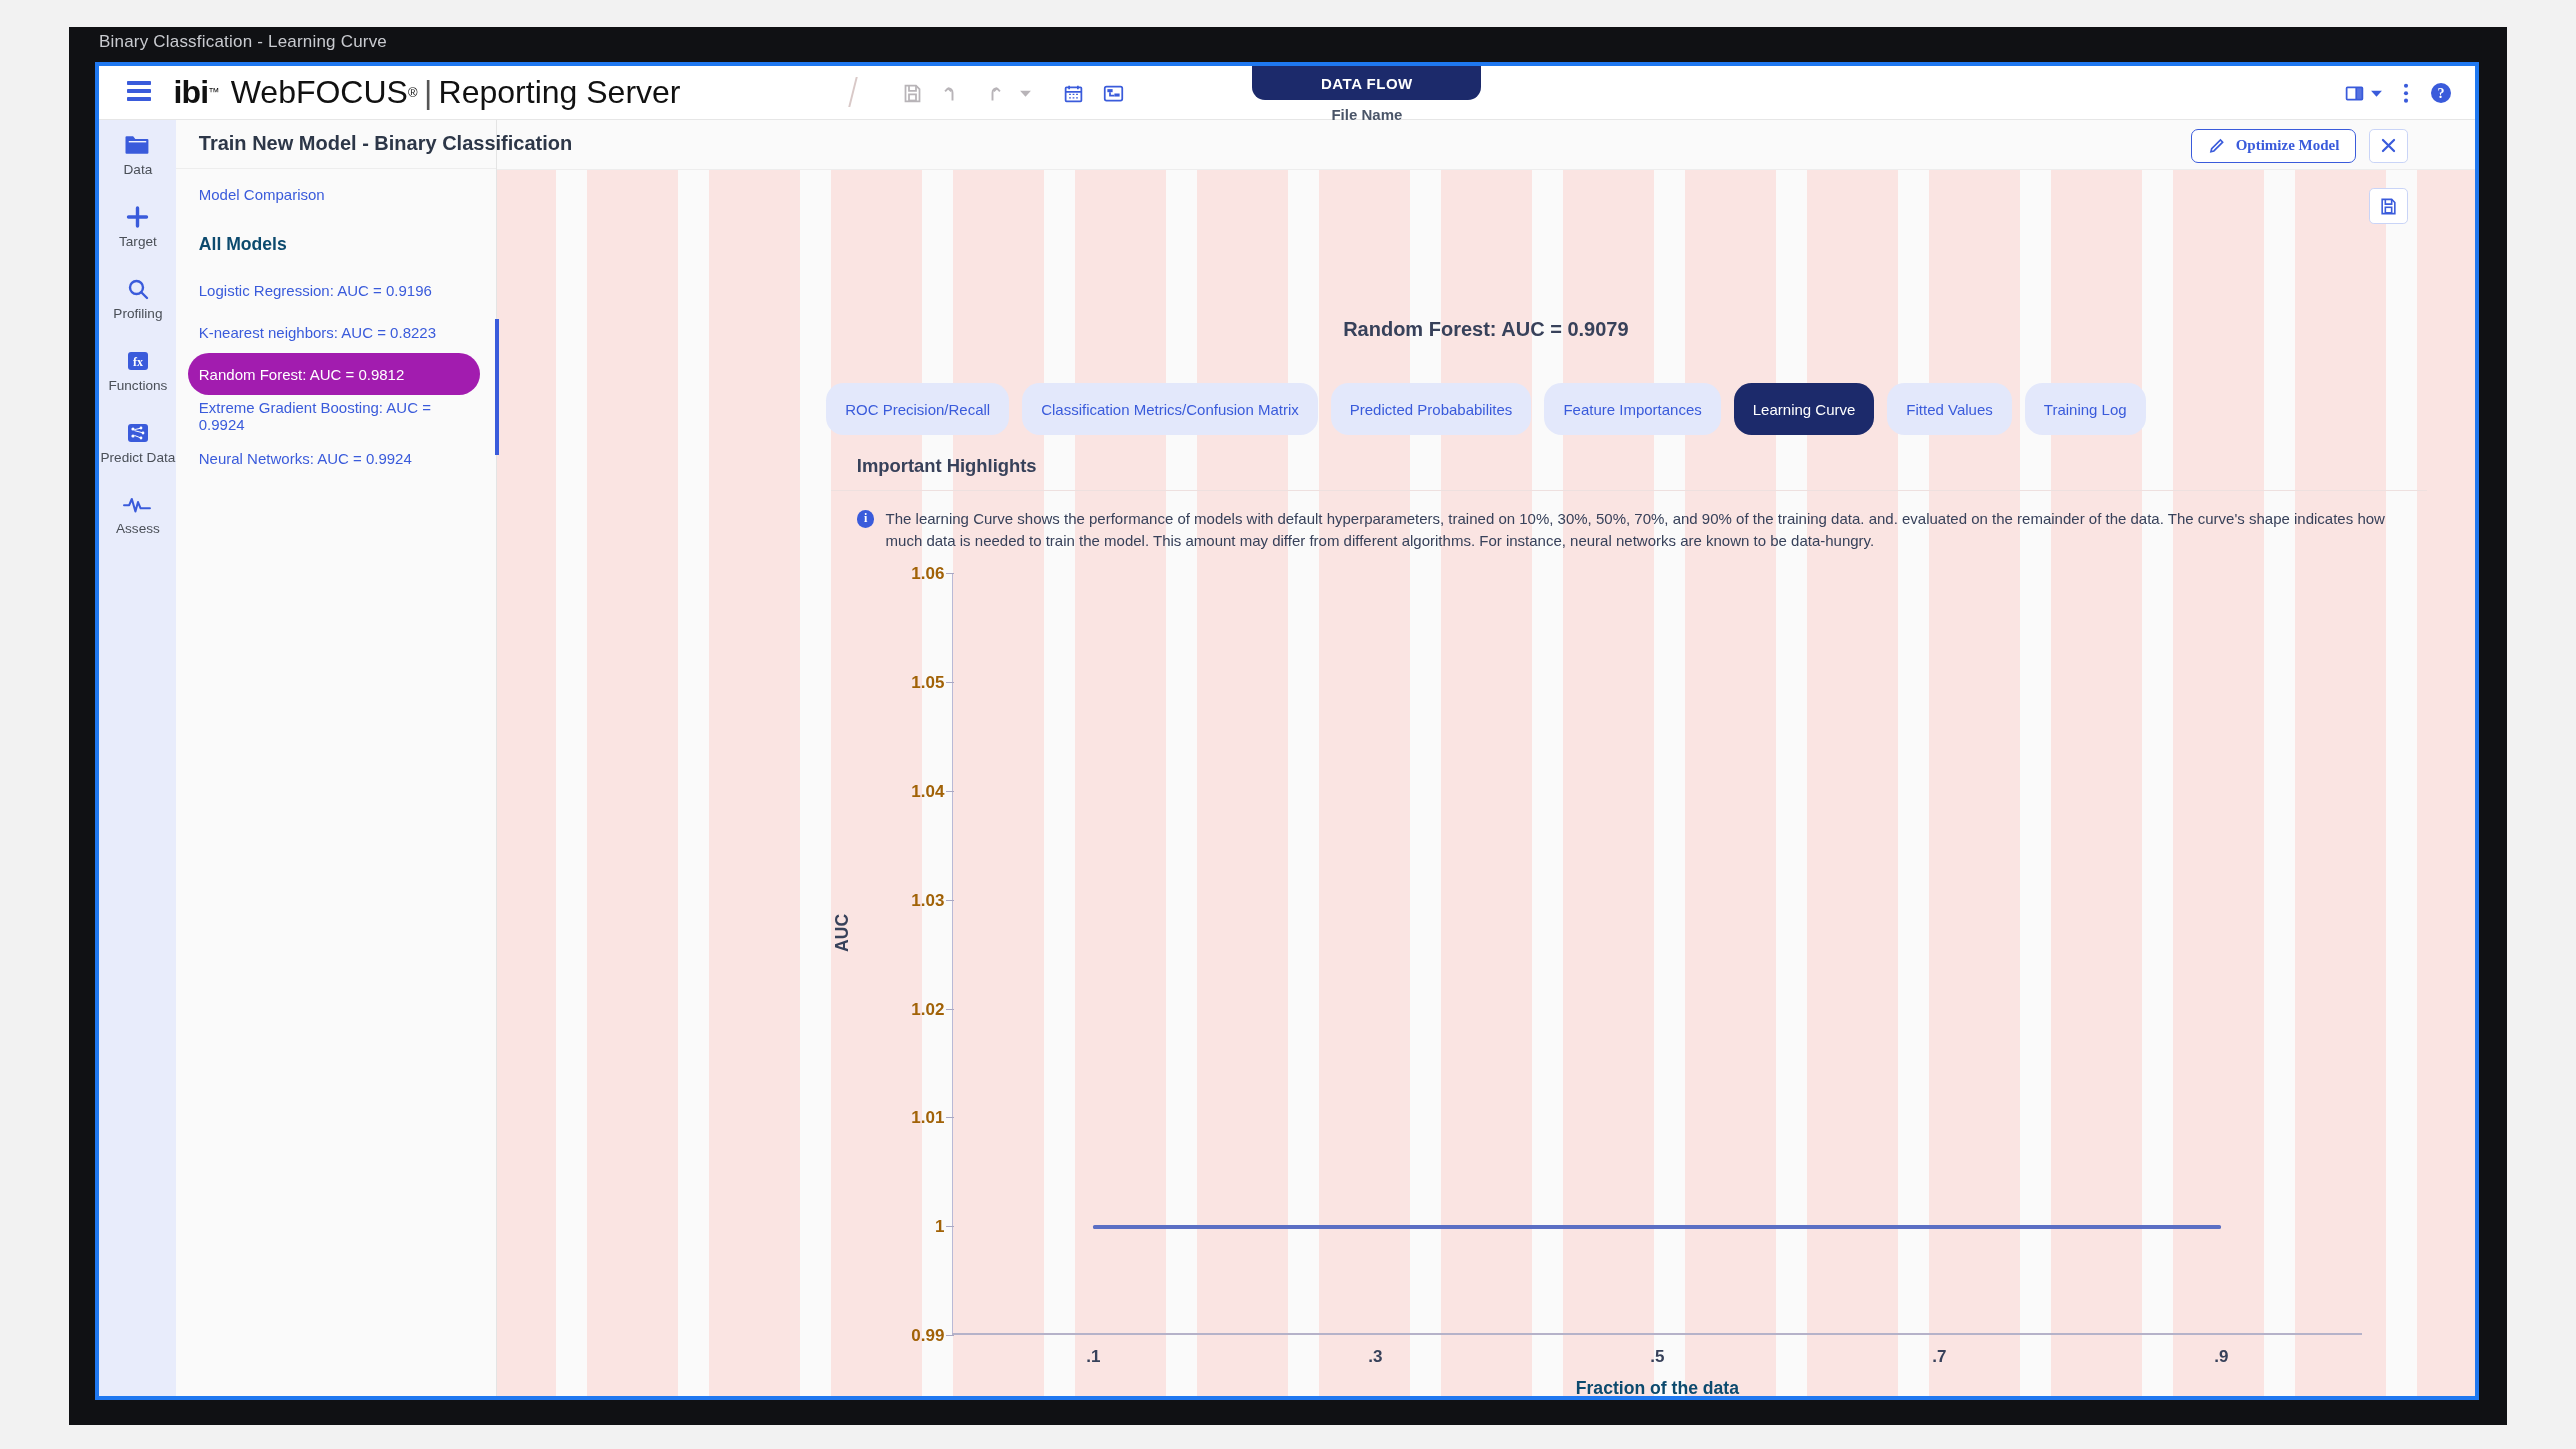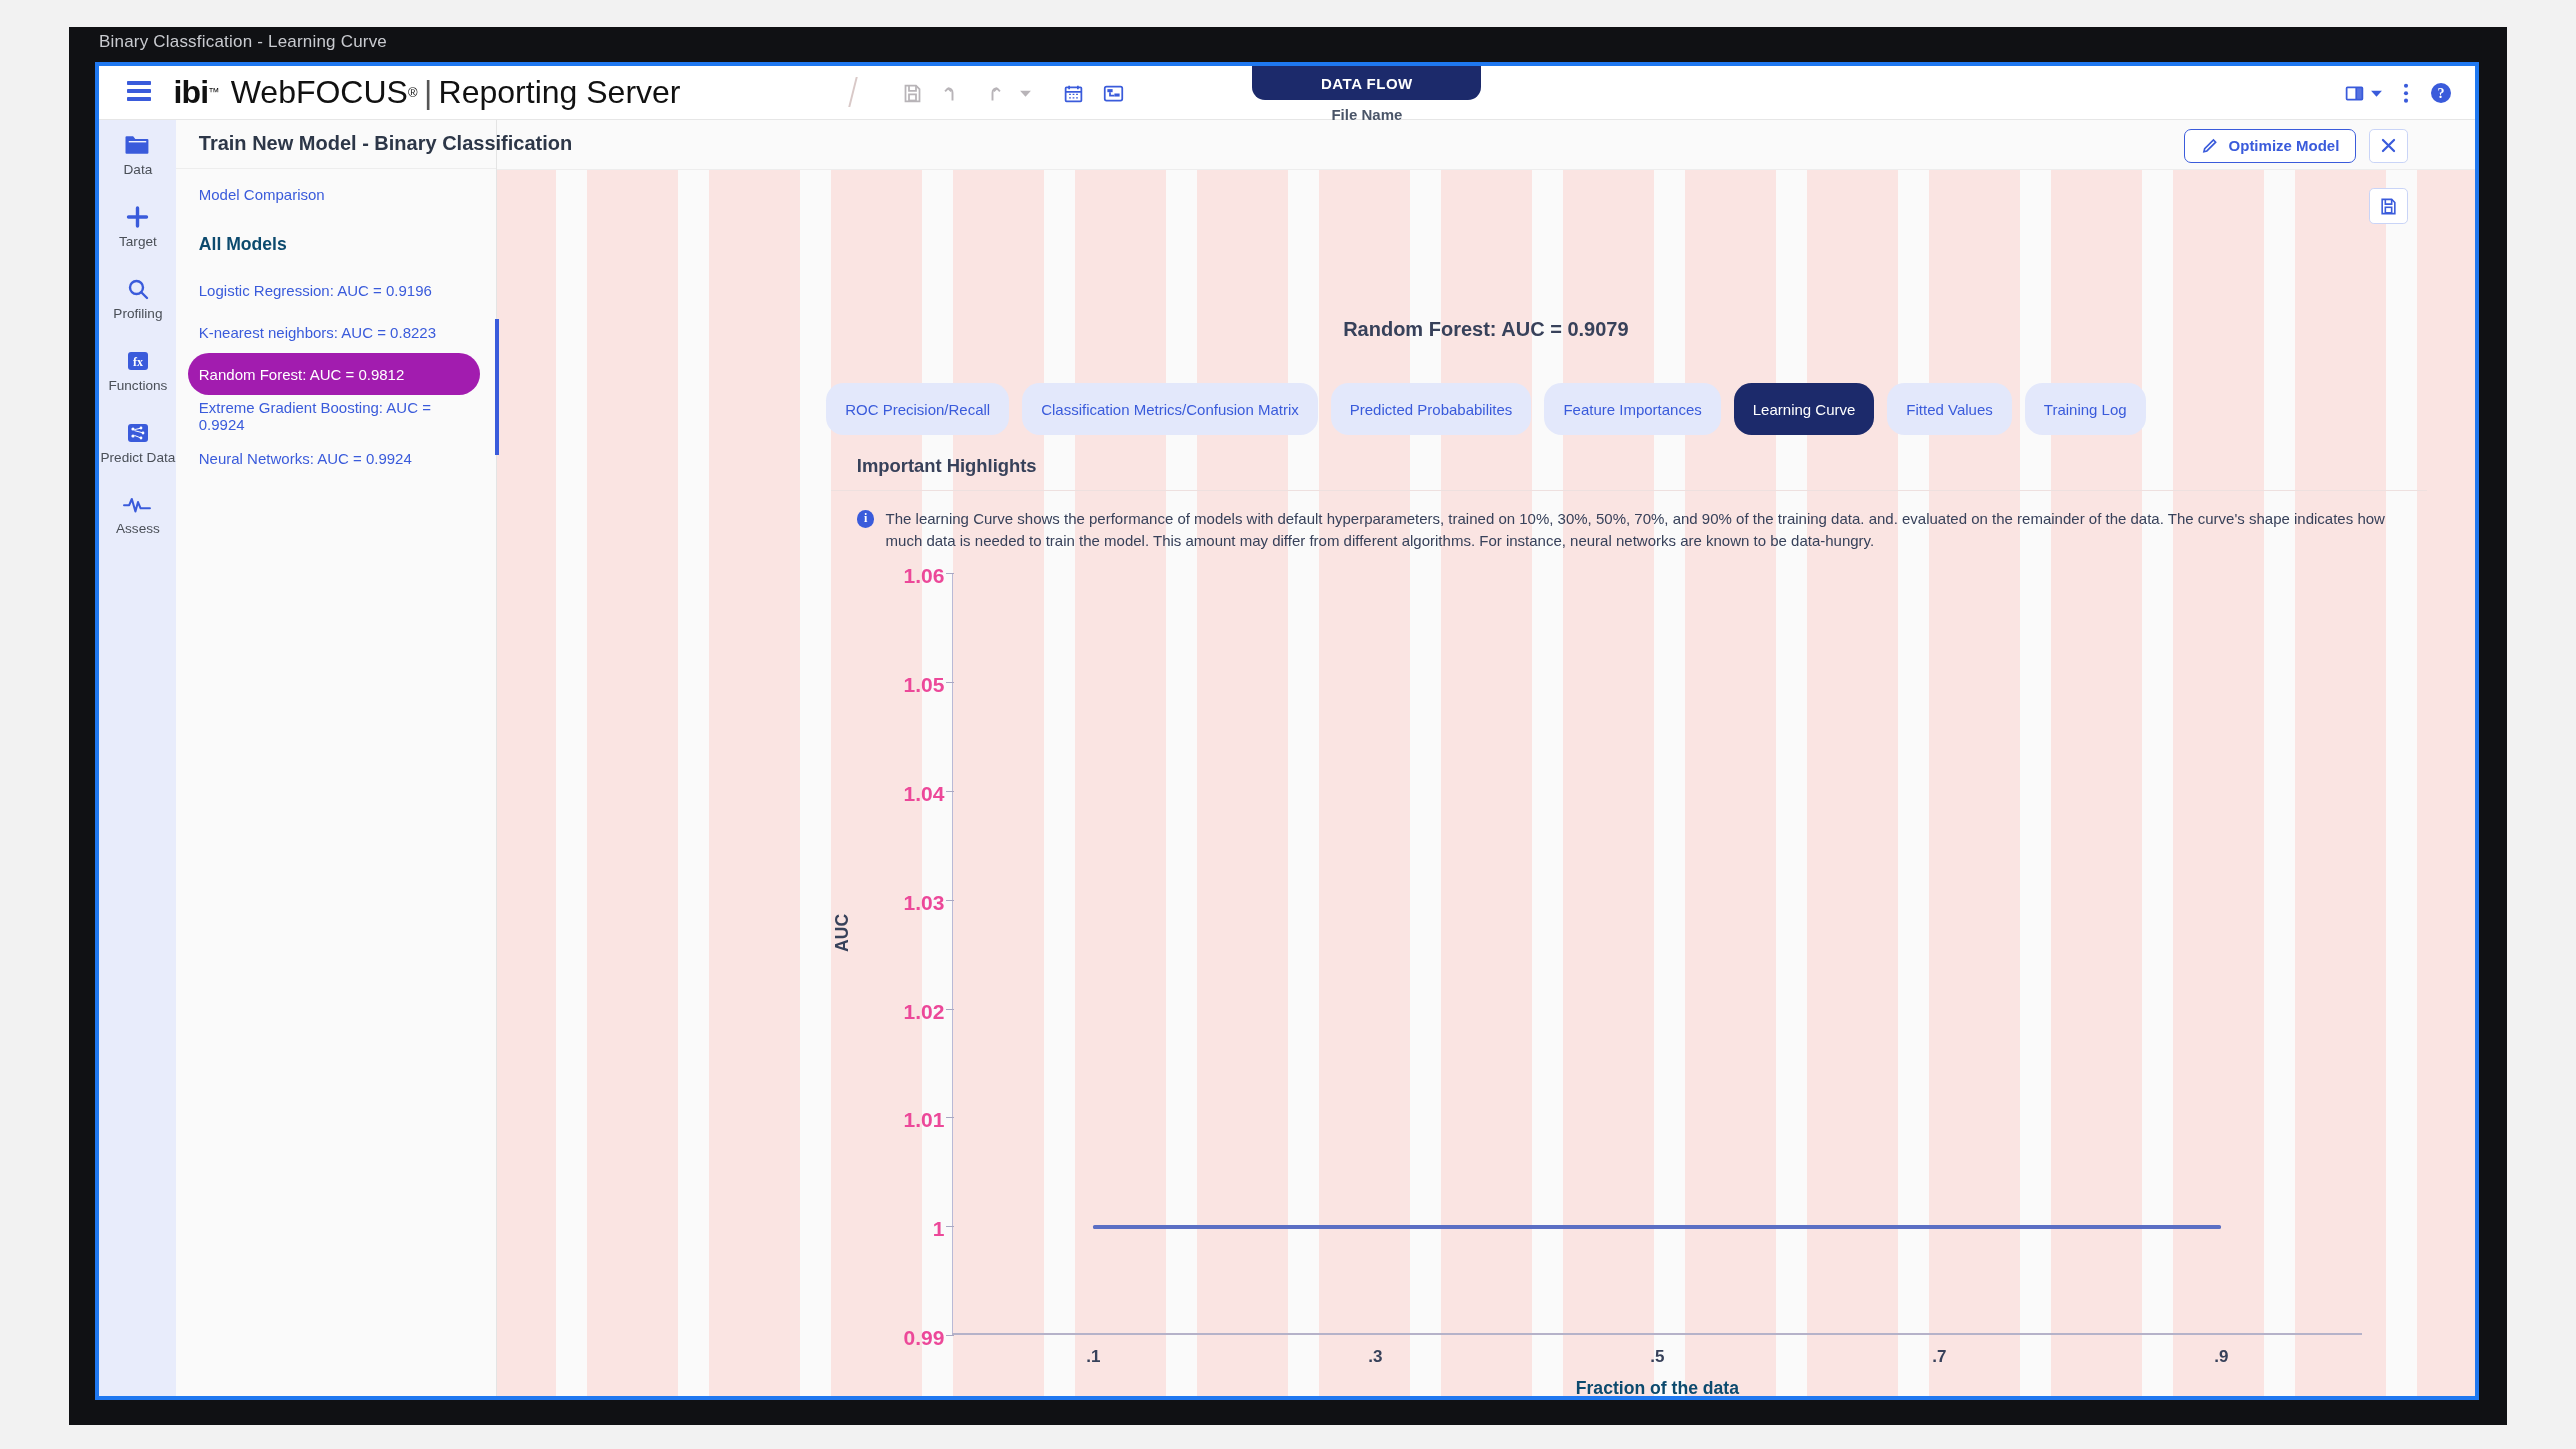--- a/index.html
+++ b/index.html
@@ -125,21 +125,21 @@
   .content{position:absolute;left:397px;top:53px;right:0;bottom:0;z-index:3;overflow:hidden;}
 
   .content-top{
     position:absolute;left:0;top:0;right:0;height:50px;
     background:#fafafa;border-bottom:0.8px solid #ededed;
   }
   .optimize-btn{
     position:absolute;right:119px;top:9.6px;height:32px;padding:0 16px;
     border:0.8px solid #3a5bdb;border-radius:7px;background:#fff;
     display:flex;align-items:center;gap:9.6px;cursor:pointer;
-    font-size:15px;font-weight:700;color:#3a5bdb;
+    font-size:15px;font-weight:700;color:#3a5bdb;font-family:Liberation Serif, serif;
   }
   .close-btn{
     position:absolute;right:67px;top:9.6px;width:37px;height:32px;
     border:0.8px solid #c9d4f7;border-radius:4.8px;background:#fff;
     display:flex;align-items:center;justify-content:center;cursor:pointer;
   }
   .save-btn{
     position:absolute;right:67px;top:69px;width:37px;height:34px;
     border:0.8px solid #c9d4f7;border-radius:4.8px;background:#fff;
     display:flex;align-items:center;justify-content:center;cursor:pointer;z-index:6;
@@ -176,21 +176,21 @@
     margin-top:1.6px;font-family:"Liberation Serif",serif;
   }
 
   
   .plot{position:absolute;left:344px;top:449px;width:1522px;height:809px;}
   .y-label{
     position:absolute;left:-8px;top:384px;font-size:17.6px;font-weight:700;color:#37415a;
     transform:rotate(-90deg);transform-origin:left top;
   }
   .ytick{
-    position:absolute;right:0;font-size:21px;font-weight:700;color:#ec4899;
+    position:absolute;right:0;font-size:17px;font-weight:700;color:#a16207;
     text-align:right;width:96px;transform:translateY(-8.8px);
   }
   .yticks-wrap{position:absolute;left:0;top:0;width:104px;height:100%;}
   .axis-v{position:absolute;left:112px;top:4.8px;width:0.8px;bottom:42px;background:#b9b9d6;}
   .axis-h{position:absolute;left:112px;right:0;bottom:42px;height:1.6px;background:#b5b2c9;}
   .tickmark{position:absolute;left:106px;width:7.2px;height:0.8px;background:#a9a7c2;}
   .xtick{
     position:absolute;bottom:9.6px;font-size:17px;font-weight:700;color:#37415a;
     transform:translateX(-50%);
   }

